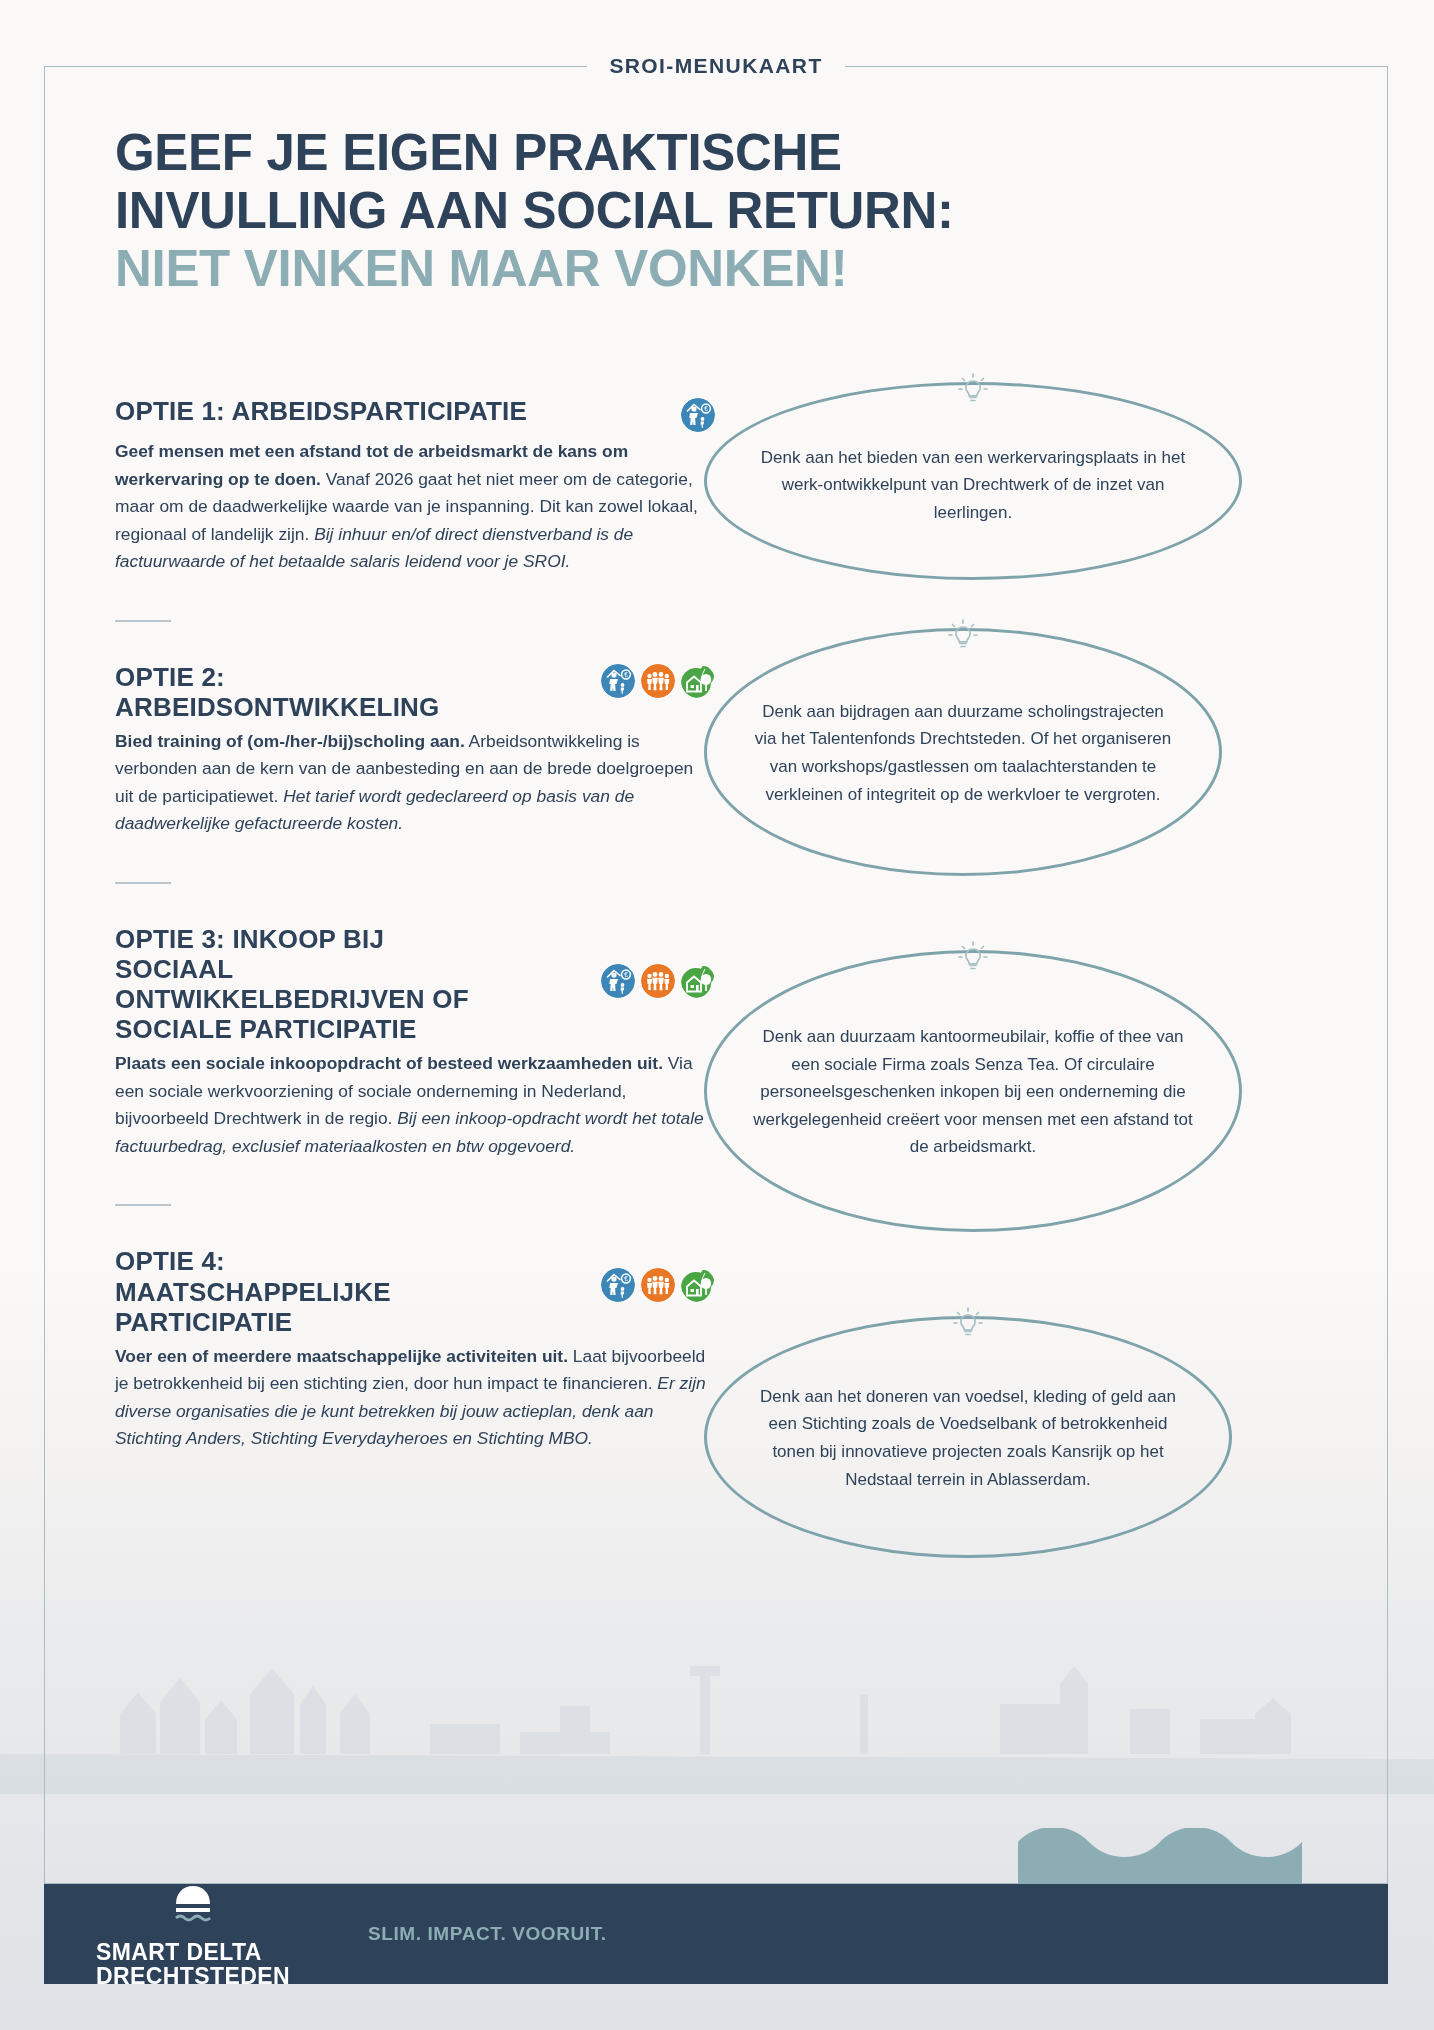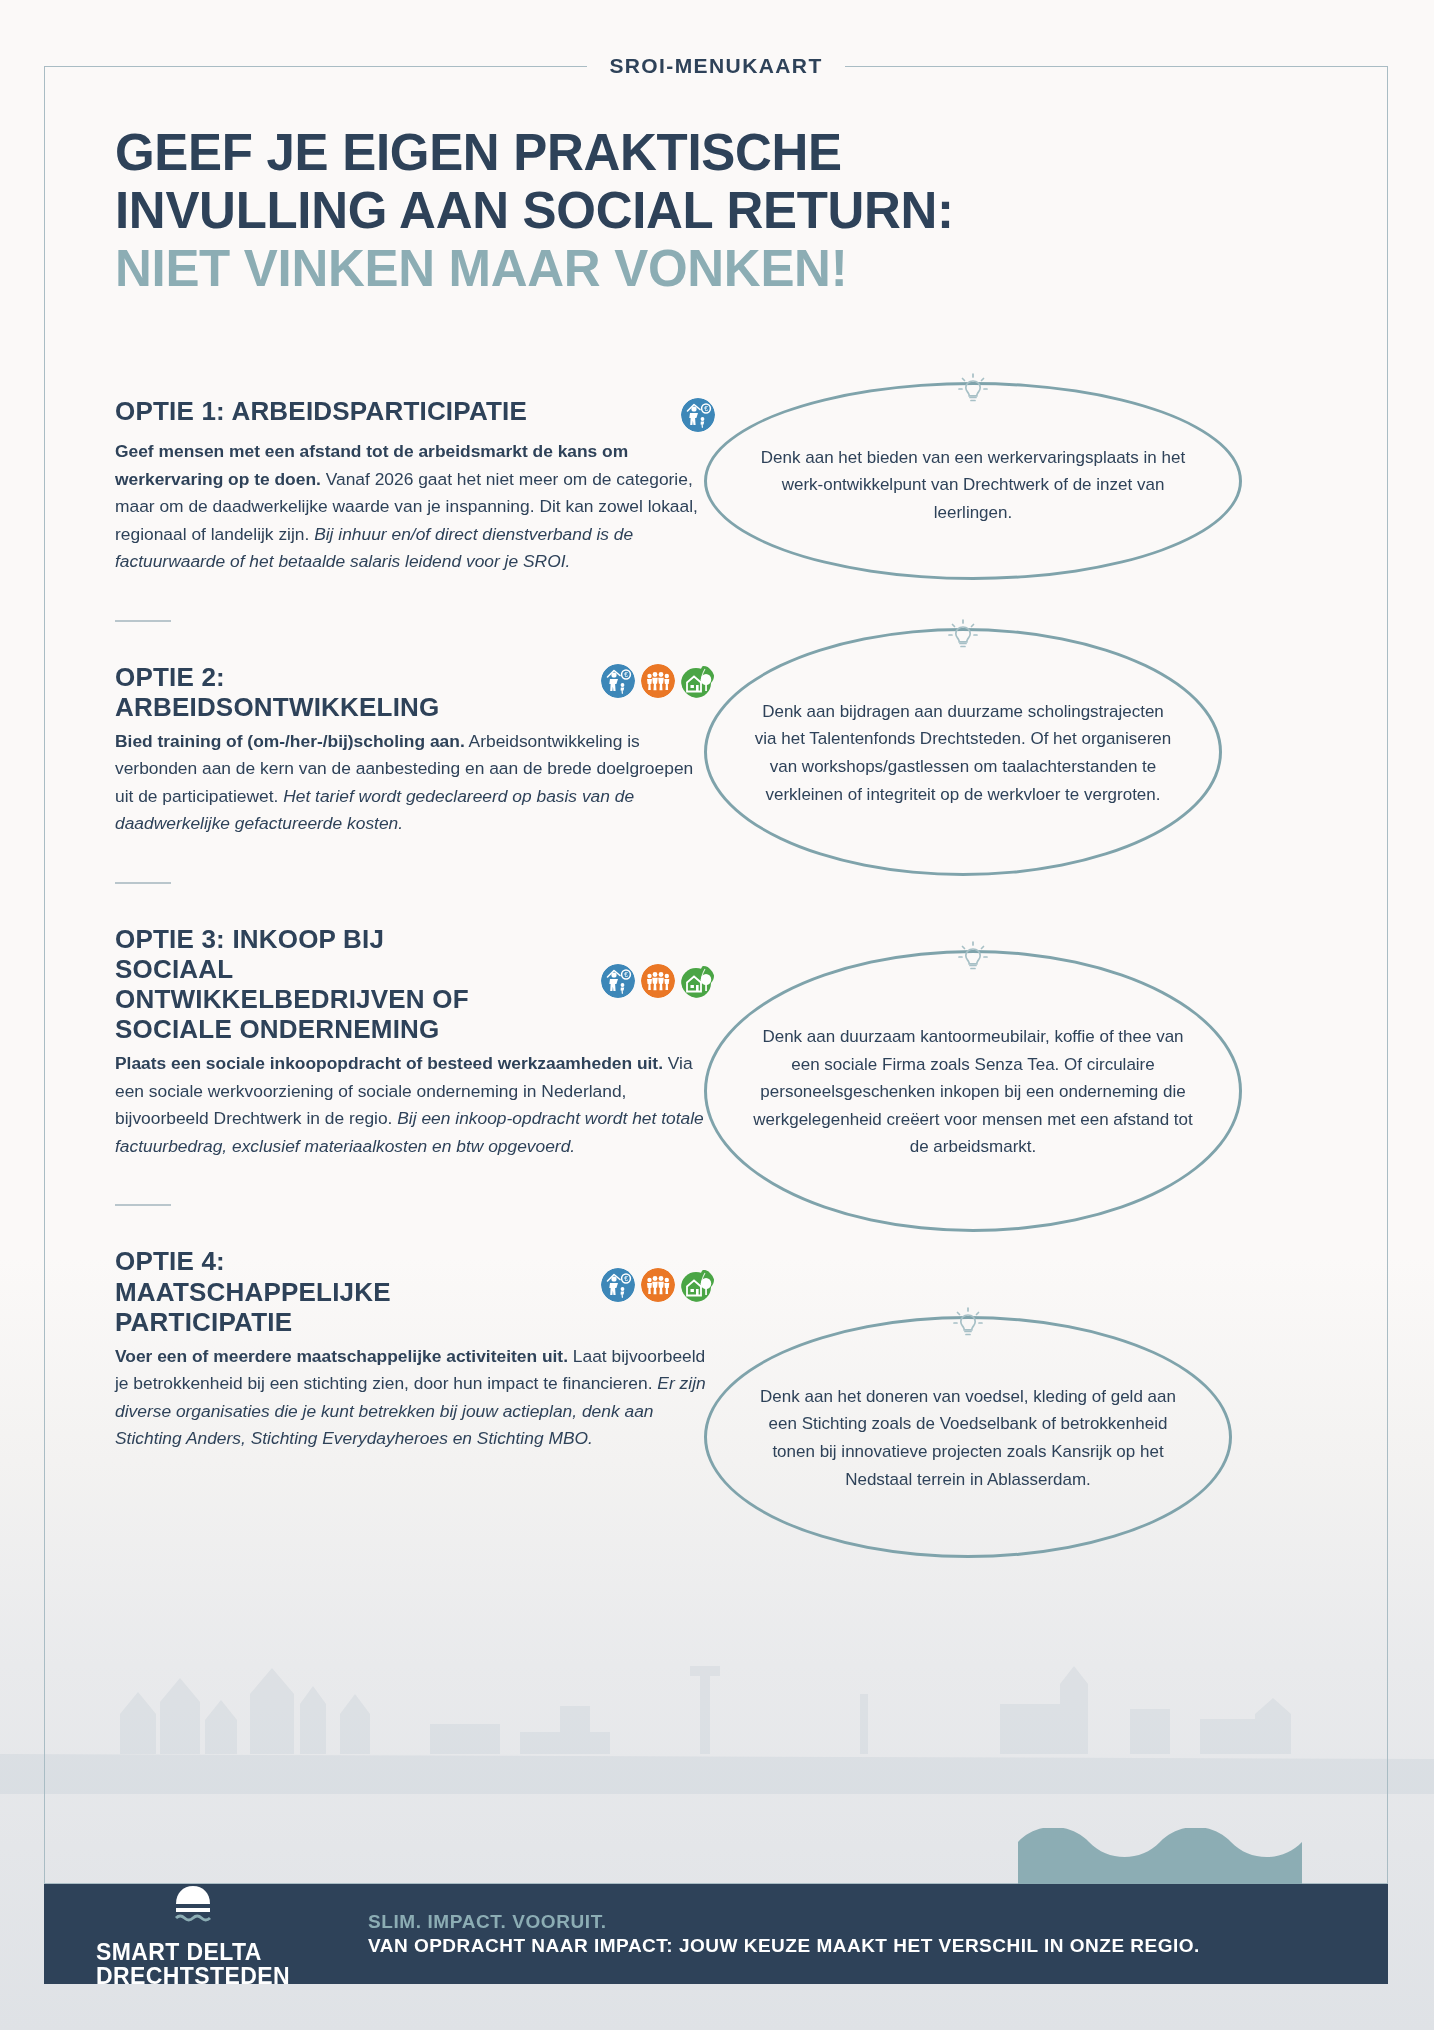--- a/index.html
+++ b/index.html
@@ -201,21 +201,21 @@
           </div>
         </div>
         <p class="opt-body">
           <b>Bied training of (om-/her-/bij)scholing aan.</b><span> Arbeidsontwikkeling is verbonden aan de kern van de aanbesteding en aan de brede doelgroepen uit de participatiewet. </span><i>Het tarief wordt gedeclareerd op basis van de daadwerkelijke gefactureerde kosten.</i>
         </p>
         <div class="divider"></div>
       </div>
 
       <div class="option">
         <div class="opt-head">
-          <h2 class="opt-title" style="max-width:370px">OPTIE 3: INKOOP BIJ SOCIAAL ONTWIKKELBEDRIJVEN OF SOCIALE ONDERNEMING</h2>
+          <h2 class="opt-title" style="max-width:370px">OPTIE 3: INKOOP BIJ SOCIAAL ONTWIKKELBEDRIJVEN OF SOCIALE PARTICIPATIE</h2>
           <div class="opt-icons" style="padding-top:40px">
             <svg class="ico" viewBox="0 0 34 34">
               <circle cx="17" cy="17" r="17" fill="#3d87b8"></circle>
               <circle cx="13" cy="11" r="2.6" fill="#fff"></circle>
               <path d="M9 15h8l-1.6 5h-1.3l.5 7h-2.2l-.5-4.6-.5 4.6H9.2l.4-7H8.3z" fill="#fff"></path>
               <circle cx="21.5" cy="21" r="1.9" fill="#fff"></circle>
               <path d="M19.8 23.5h3.4l-.6 3h-.9l.3 3.2h-1.2l-.3-3.2h-.9z" fill="#fff"></path>
               <circle cx="25" cy="10.5" r="4.4" fill="none" stroke="#fff" stroke-width="1.5"></circle>
               <text x="25" y="13.4" font-size="6.5" fill="#fff" text-anchor="middle" font-family="Liberation Sans, sans-serif">€</text>
               <path d="M6.5 13 L13 6.5 L19 11.5" fill="none" stroke="#fff" stroke-width="1.6" stroke-linecap="round" stroke-linejoin="round"></path>
@@ -363,16 +363,15 @@
         <rect x="6" y="28" width="34" height="4" fill="#ffffff"></rect>
         <path d="M6 38 q4.2 -4 8.5 0 q4.2 4 8.5 0 q4.2 -4 8.5 0 q4.2 4 8.5 0" fill="none" stroke="#8cadb4" stroke-width="3"></path>
       </svg>
       <div class="logo-text">
         <div>SMART DELTA</div>
         <div>DRECHTSTEDEN</div>
       </div>
     </div>
     <div class="tagline">
       <div class="tag1">SLIM. IMPACT. VOORUIT.</div>
-      <div class="tag2">VAN OPDRACHT NAAR IMPACT: JOUW KEUZE MAAKT HET VERSCHIL IN ONZE REGIO.</div>
     </div>
   </div>
 </div>
 
 </body></html>

